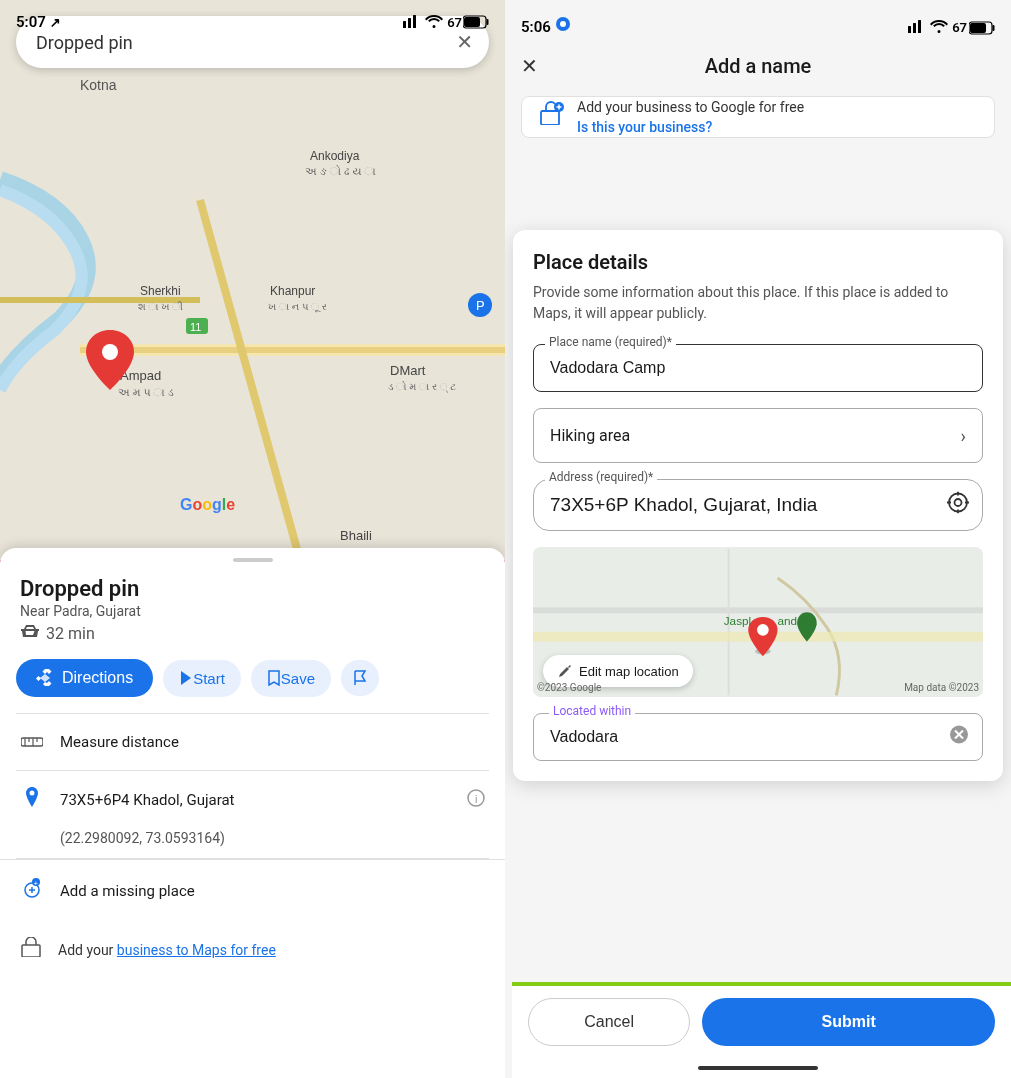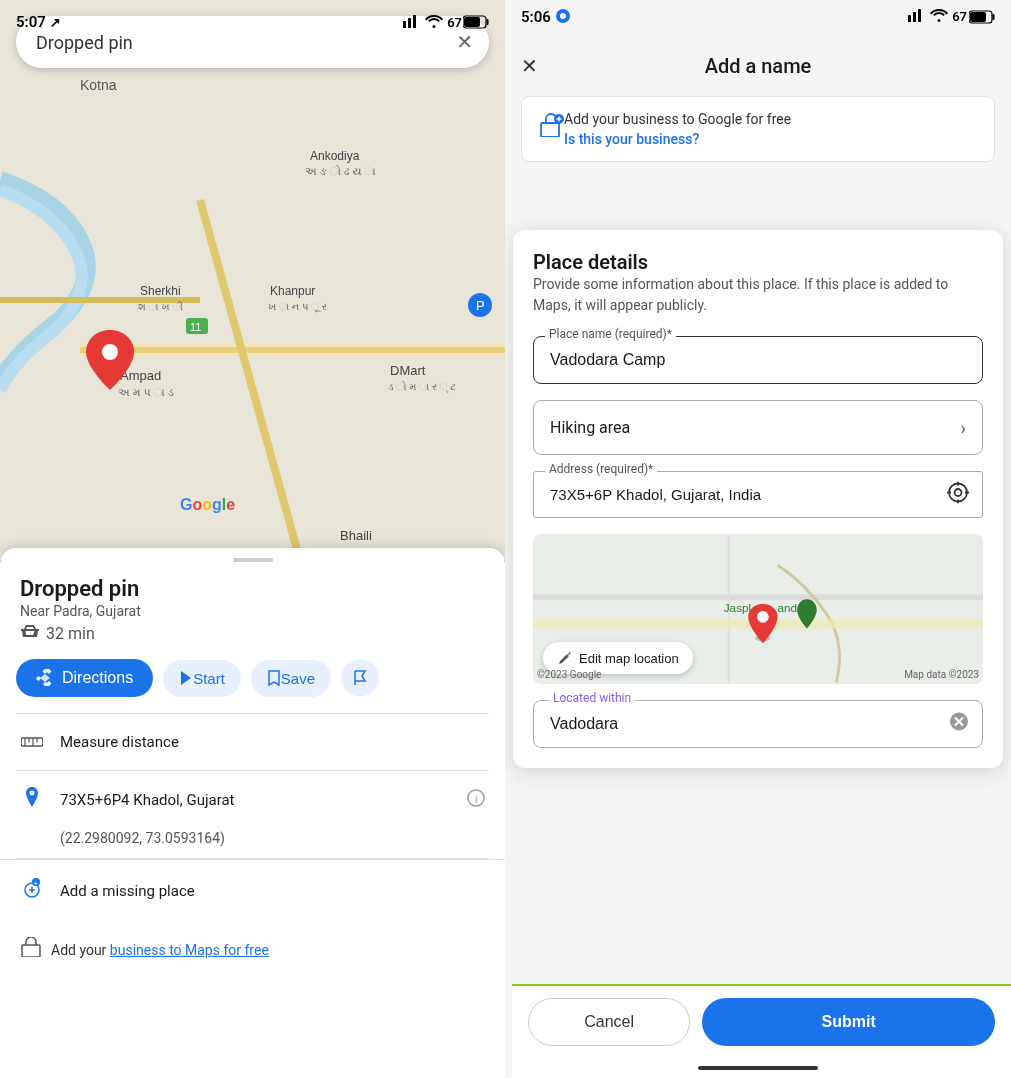--- a/index.html
+++ b/index.html
@@ -236,21 +236,21 @@
 
     .add-place-text {
       font-size: 15px;
       color: #1a1a1a;
     }
 
     
     .business-row {
       display: flex;
       align-items: center;
-      gap: 9px;
+      gap: 16px;
       padding: 16px 20px;
       background: white;
       cursor: pointer;
     }
 
     .business-icon {
       color: #555;
       font-size: 20px;
     }
 
@@ -269,21 +269,21 @@
     }
 
     
     .status-bar-right {
       position: absolute;
       top: 0;
       left: 0;
       right: 0;
       height: 44px;
       display: flex;
-      align-items: flex-start;
+      align-items: flex-end;
       padding: 8px 16px;
       z-index: 20;
       background: #f5f5f5;
     }
 
     
     .add-place-header {
       position: absolute;
       top: 44px;
       left: 0;
@@ -312,24 +312,24 @@
       font-size: 20px;
       font-weight: 500;
       color: #1a1a1a;
     }
 
     
     .business-banner {
       margin: 8px 16px;
       background: #fff;
       border-radius: 8px;
-      padding: 14px 16px;
+      padding: 2px 16px;
       display: flex;
       align-items: flex-start;
-      gap: 0;
+      gap: 13px;
       border: 1px solid #e0e0e0;
     }
 
     .business-banner-icon {
       color: #1a73e8;
       font-size: 22px;
       margin-top: 2px;
     }
 
     .business-banner-link {
@@ -353,20 +353,21 @@
       box-shadow: 0 4px 20px rgba(0,0,0,0.15);
       z-index: 20;
       max-height: 820px;
       overflow: hidden;
     }
 
     .modal-title {
       font-size: 20px;
       font-weight: 600;
       color: #1a1a1a;
+      margin-bottom: 8px;
     }
 
     .modal-desc {
       font-size: 14px;
       color: #555;
       line-height: 1.5;
       margin-bottom: 20px;
     }
 
     
@@ -426,22 +427,22 @@
 
     
     .address-field-wrapper {
       position: relative;
     }
 
     .address-field-input {
       width: 100%;
       padding: 14px 48px 14px 16px;
       border: 1.5px solid #aaa;
-      border-radius: 3px;
-      font-size: 15px;
+      border-radius: 16px;
+      font-size: 19px;
       color: #1a1a1a;
       outline: none;
       background: white;
     }
 
     .address-target-icon {
       position: absolute;
       right: 14px;
       top: 50%;
       transform: translateY(-50%);
@@ -527,21 +528,21 @@
       background: white;
     }
 
     
     .bottom-bar {
       position: absolute;
       bottom: 0;
       left: 7px;
       right: 0;
       background: white;
-      border-top: 2px solid #84cc16;
+      border-top: 4px solid #84cc16;
       padding: 12px 16px 32px;
       display: flex;
       gap: 12px;
       z-index: 25;
       margin-top: 30px;
     }
 
     .btn-cancel {
       flex: 1;
       padding: 14px;

